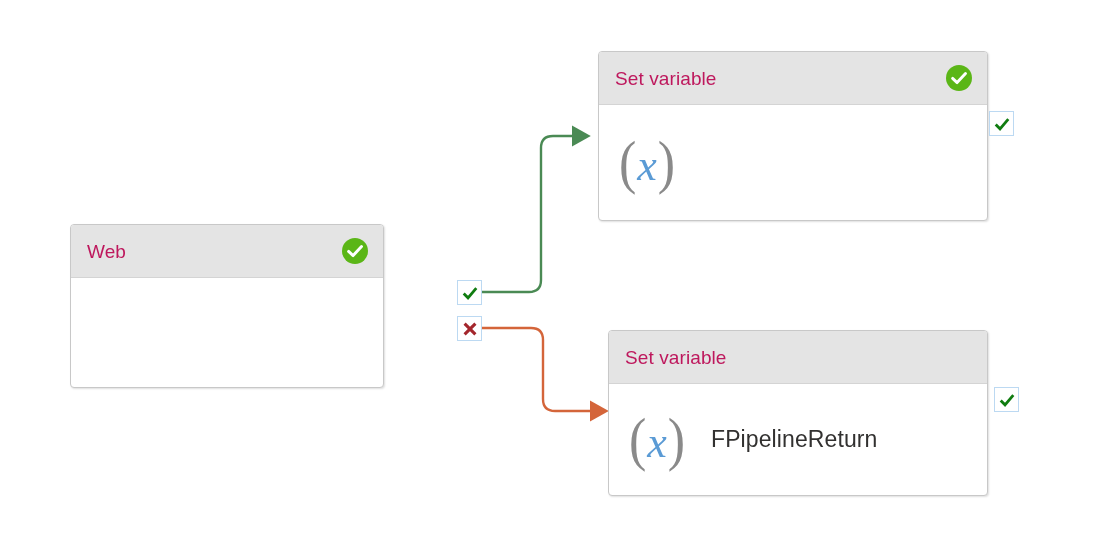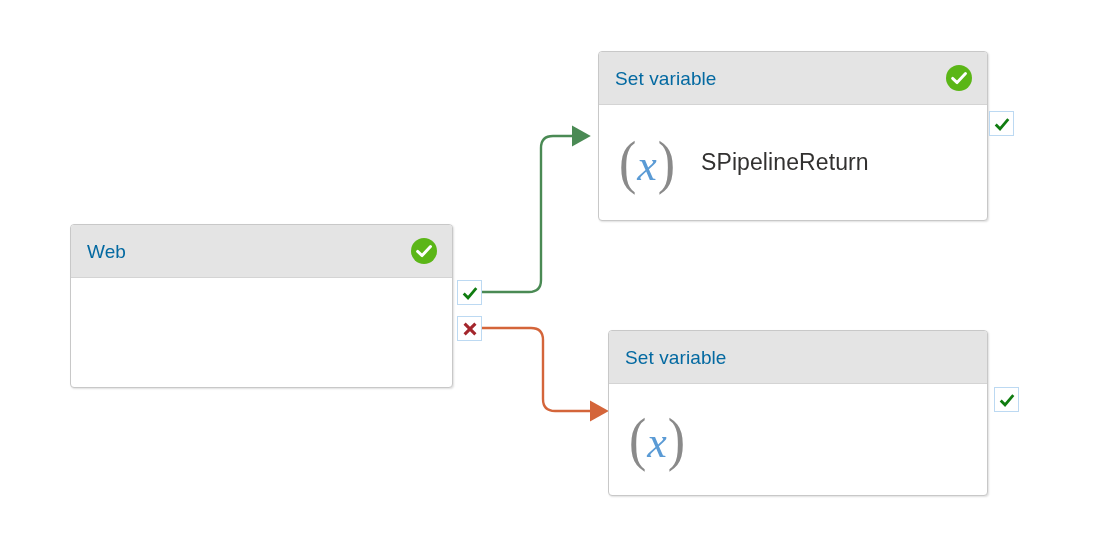--- a/index.html
+++ b/index.html
@@ -44,21 +44,21 @@
     border-bottom: 1px solid #d4d4d4;
     border-top-left-radius: 3px;
     border-top-right-radius: 3px;
     display: flex;
     align-items: center;
     padding: 0 14px 0 16px;
     position: relative;
   }
   .node-header-title {
     font-size: 19px;
-    color: #0369a1;
+    color: #be185d;
     line-height: 1;
     letter-spacing: 0.1px;
     white-space: nowrap;
   }
   .node-status {
     margin-left: auto;
     width: 28px;
     height: 28px;
     flex: 0 0 28px;
   }
@@ -137,21 +137,21 @@
       <marker id="arrow-orange" markerWidth="9" markerHeight="9" refX="1" refY="4.5" orient="auto" markerUnits="strokeWidth">
         <path d="M0,0 L0,9 L8,4.5 z" fill="#d4653a"></path>
       </marker>
     </defs>
 
     <path d="M 482 292 L 529 292 Q 541 292 541 280 L 541 148 Q 541 136 553 136 L 574 136" fill="none" stroke="#4a8a54" stroke-width="2.4" marker-end="url(#arrow-green)"></path>
 
     <path d="M 482 328 L 531 328 Q 543 328 543 340 L 543 399 Q 543 411 555 411 L 592 411" fill="none" stroke="#d4653a" stroke-width="2.4" marker-end="url(#arrow-orange)"></path>
   </svg>
 
-  <div class="node" style="left:70px; top:224px; width:383px; height:164px;">
+  <div class="node" style="left:70px; top:224px; width:314px; height:164px;">
     <div class="node-header">
       <span class="node-header-title">Web</span>
       <span class="node-status">
         <svg viewBox="0 0 28 28" width="28" height="28" xmlns="http://www.w3.org/2000/svg">
           <circle cx="14" cy="14" r="13" fill="#5bb617"></circle>
           <path d="M7.6 14.4 L12.1 18.6 L20.5 9.6" fill="none" stroke="#ffffff" stroke-width="2.9" stroke-linecap="round" stroke-linejoin="round"></path>
         </svg>
       </span>
     </div>
   </div>
@@ -178,21 +178,20 @@
       </span>
     </div>
     <div class="node-body">
       <span class="node-icon">
         <span class="varicon">
           <span class="paren">(</span>
             <span class="xv">x</span>
             <span class="paren">)</span>
         </span>
       </span>
-      <span class="node-label">SPipelineReturn</span>
     </div>
   </div>
 
   <div class="handle" style="left:989px; top:111px;">
     <svg viewBox="0 0 20 20" width="18" height="18" xmlns="http://www.w3.org/2000/svg">
       <path d="M3 10.6 L7.8 15.4 L17 4.6" fill="none" stroke="#107c10" stroke-width="3.1" stroke-linecap="butt" stroke-linejoin="miter"></path>
     </svg>
   </div>
 
   <div class="node" style="left:608px; top:330px; width:380px; height:166px;">
@@ -200,20 +199,21 @@
       <span class="node-header-title">Set variable</span>
     </div>
     <div class="node-body">
       <span class="node-icon">
         <span class="varicon">
           <span class="paren">(</span>
             <span class="xv">x</span>
             <span class="paren">)</span>
         </span>
       </span>
+      <span class="node-label">FPipelineReturn</span>
     </div>
   </div>
 
   <div class="handle" style="left:994px; top:387px;">
     <svg viewBox="0 0 20 20" width="18" height="18" xmlns="http://www.w3.org/2000/svg">
       <path d="M3 10.6 L7.8 15.4 L17 4.6" fill="none" stroke="#107c10" stroke-width="3.1" stroke-linecap="butt" stroke-linejoin="miter"></path>
     </svg>
   </div>
 
 </div>

